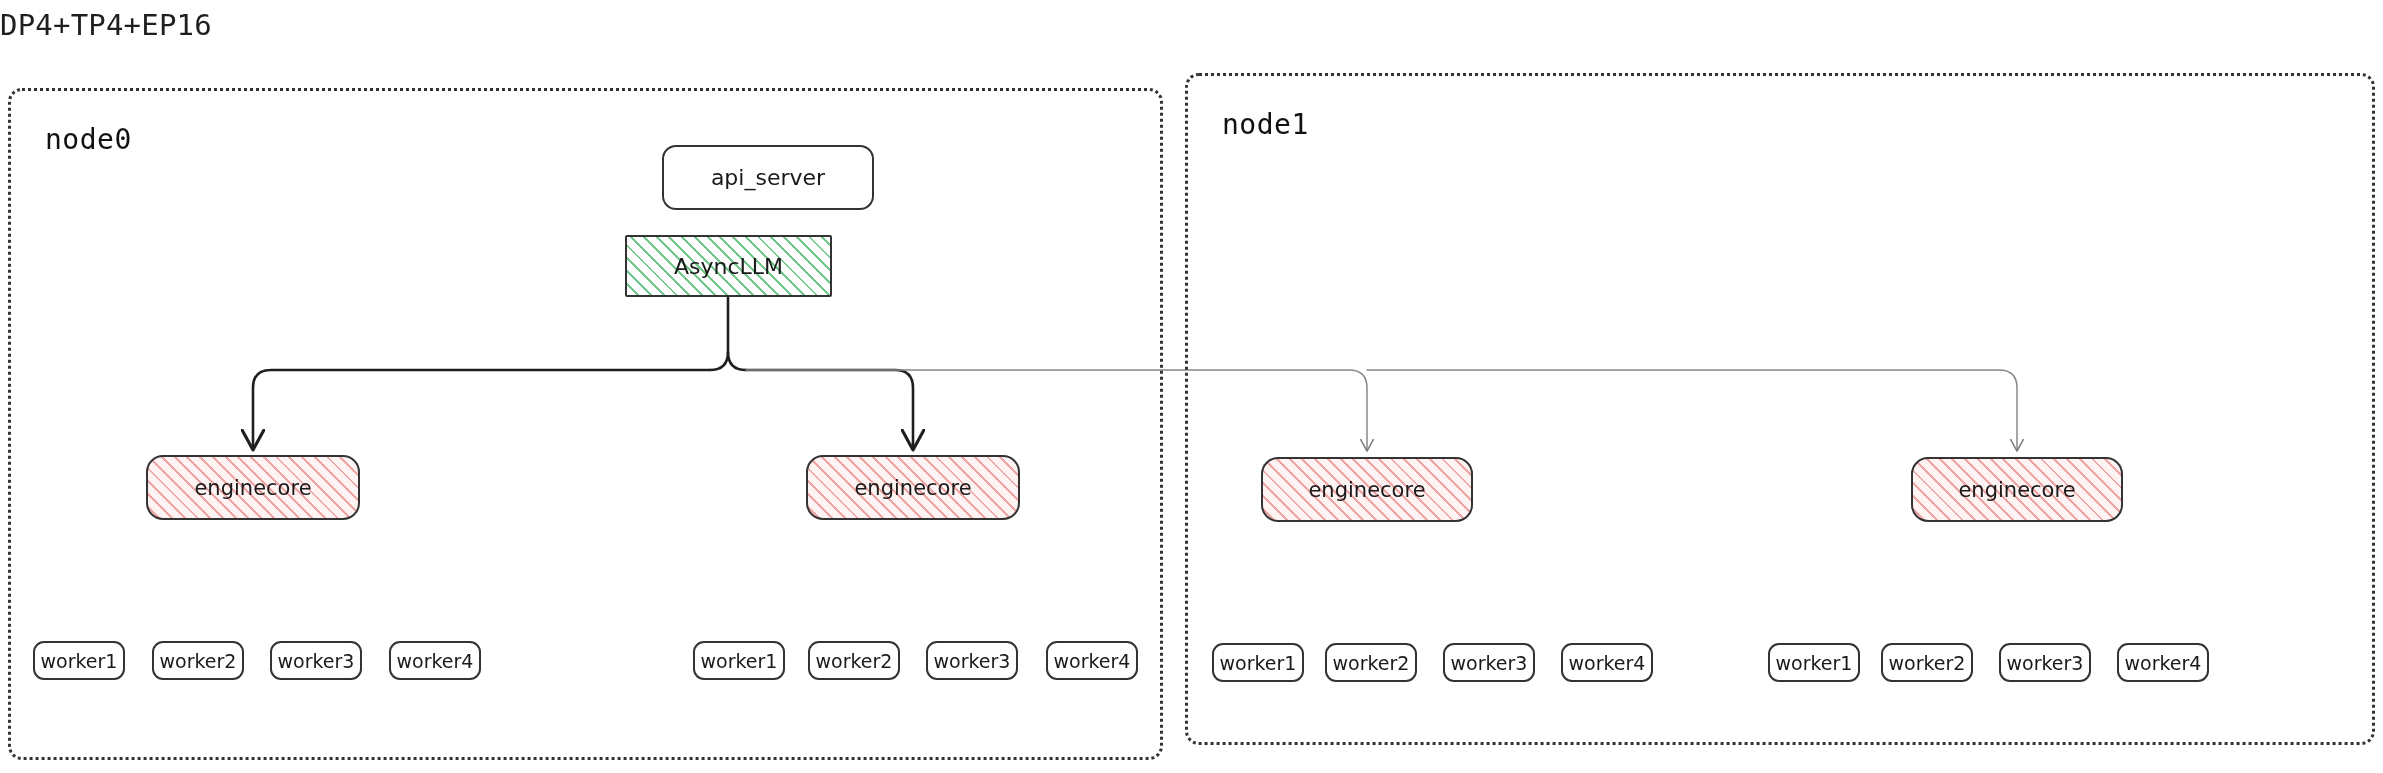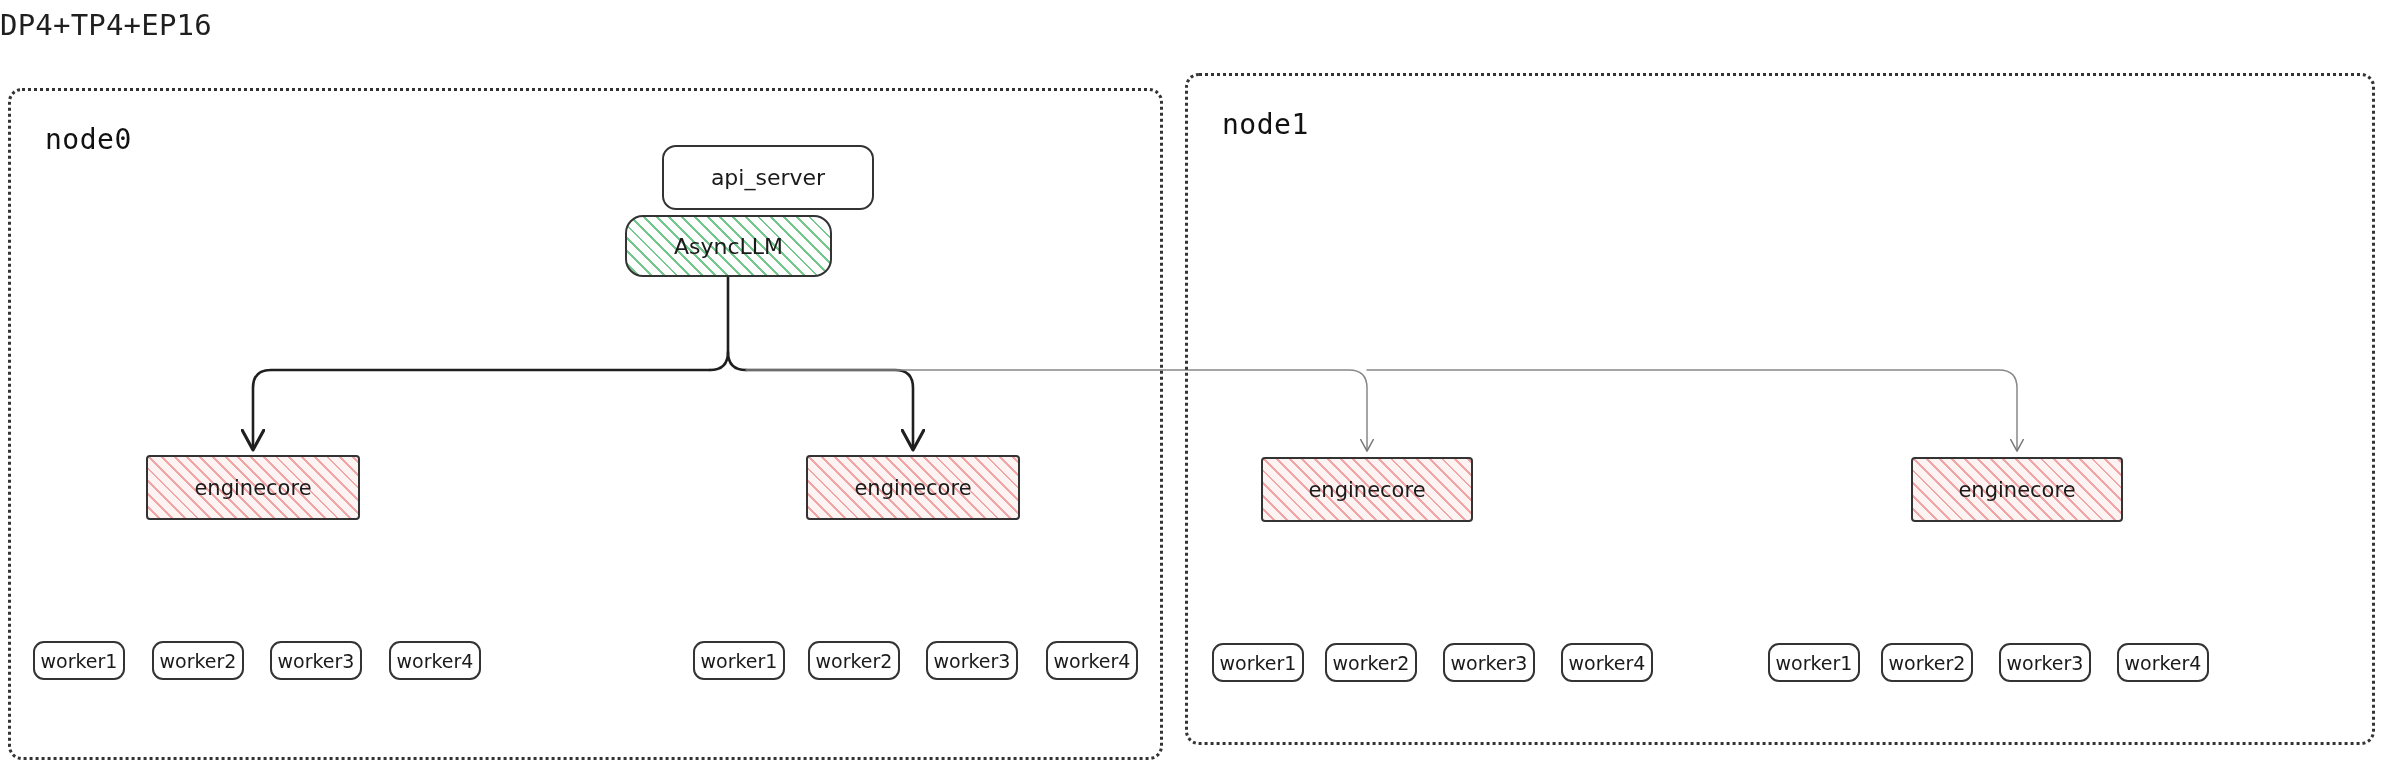--- a/index.html
+++ b/index.html
@@ -71,34 +71,35 @@
     font-size: 21px;
     font-family: "DejaVu Sans", sans-serif;
   }
 
   .box-api {
     border-radius: 14px;
     font-size: 22px;
   }
 
   .box-async {
-    border-radius: 18px;
+    border-radius: 2px;
     font-size: 22px;
     background-color: #ffffff;
     background-image: repeating-linear-gradient(
       45deg,
       rgba(120, 200, 140, 0.0) 0px,
       rgba(120, 200, 140, 0.0) 7px,
       rgba(90, 190, 120, 0.85) 7px,
       rgba(90, 190, 120, 0.85) 9px
     );
+    margin-top: 20px;
   }
 
   .box-engine {
-    border-radius: 4px;
+    border-radius: 17px;
     font-size: 21px;
     background-color: #fdf3f3;
     background-image: repeating-linear-gradient(
       45deg,
       rgba(235, 150, 150, 0.0) 0px,
       rgba(235, 150, 150, 0.0) 7px,
       rgba(236, 140, 140, 0.75) 7px,
       rgba(236, 140, 140, 0.75) 9px
     );
   }

